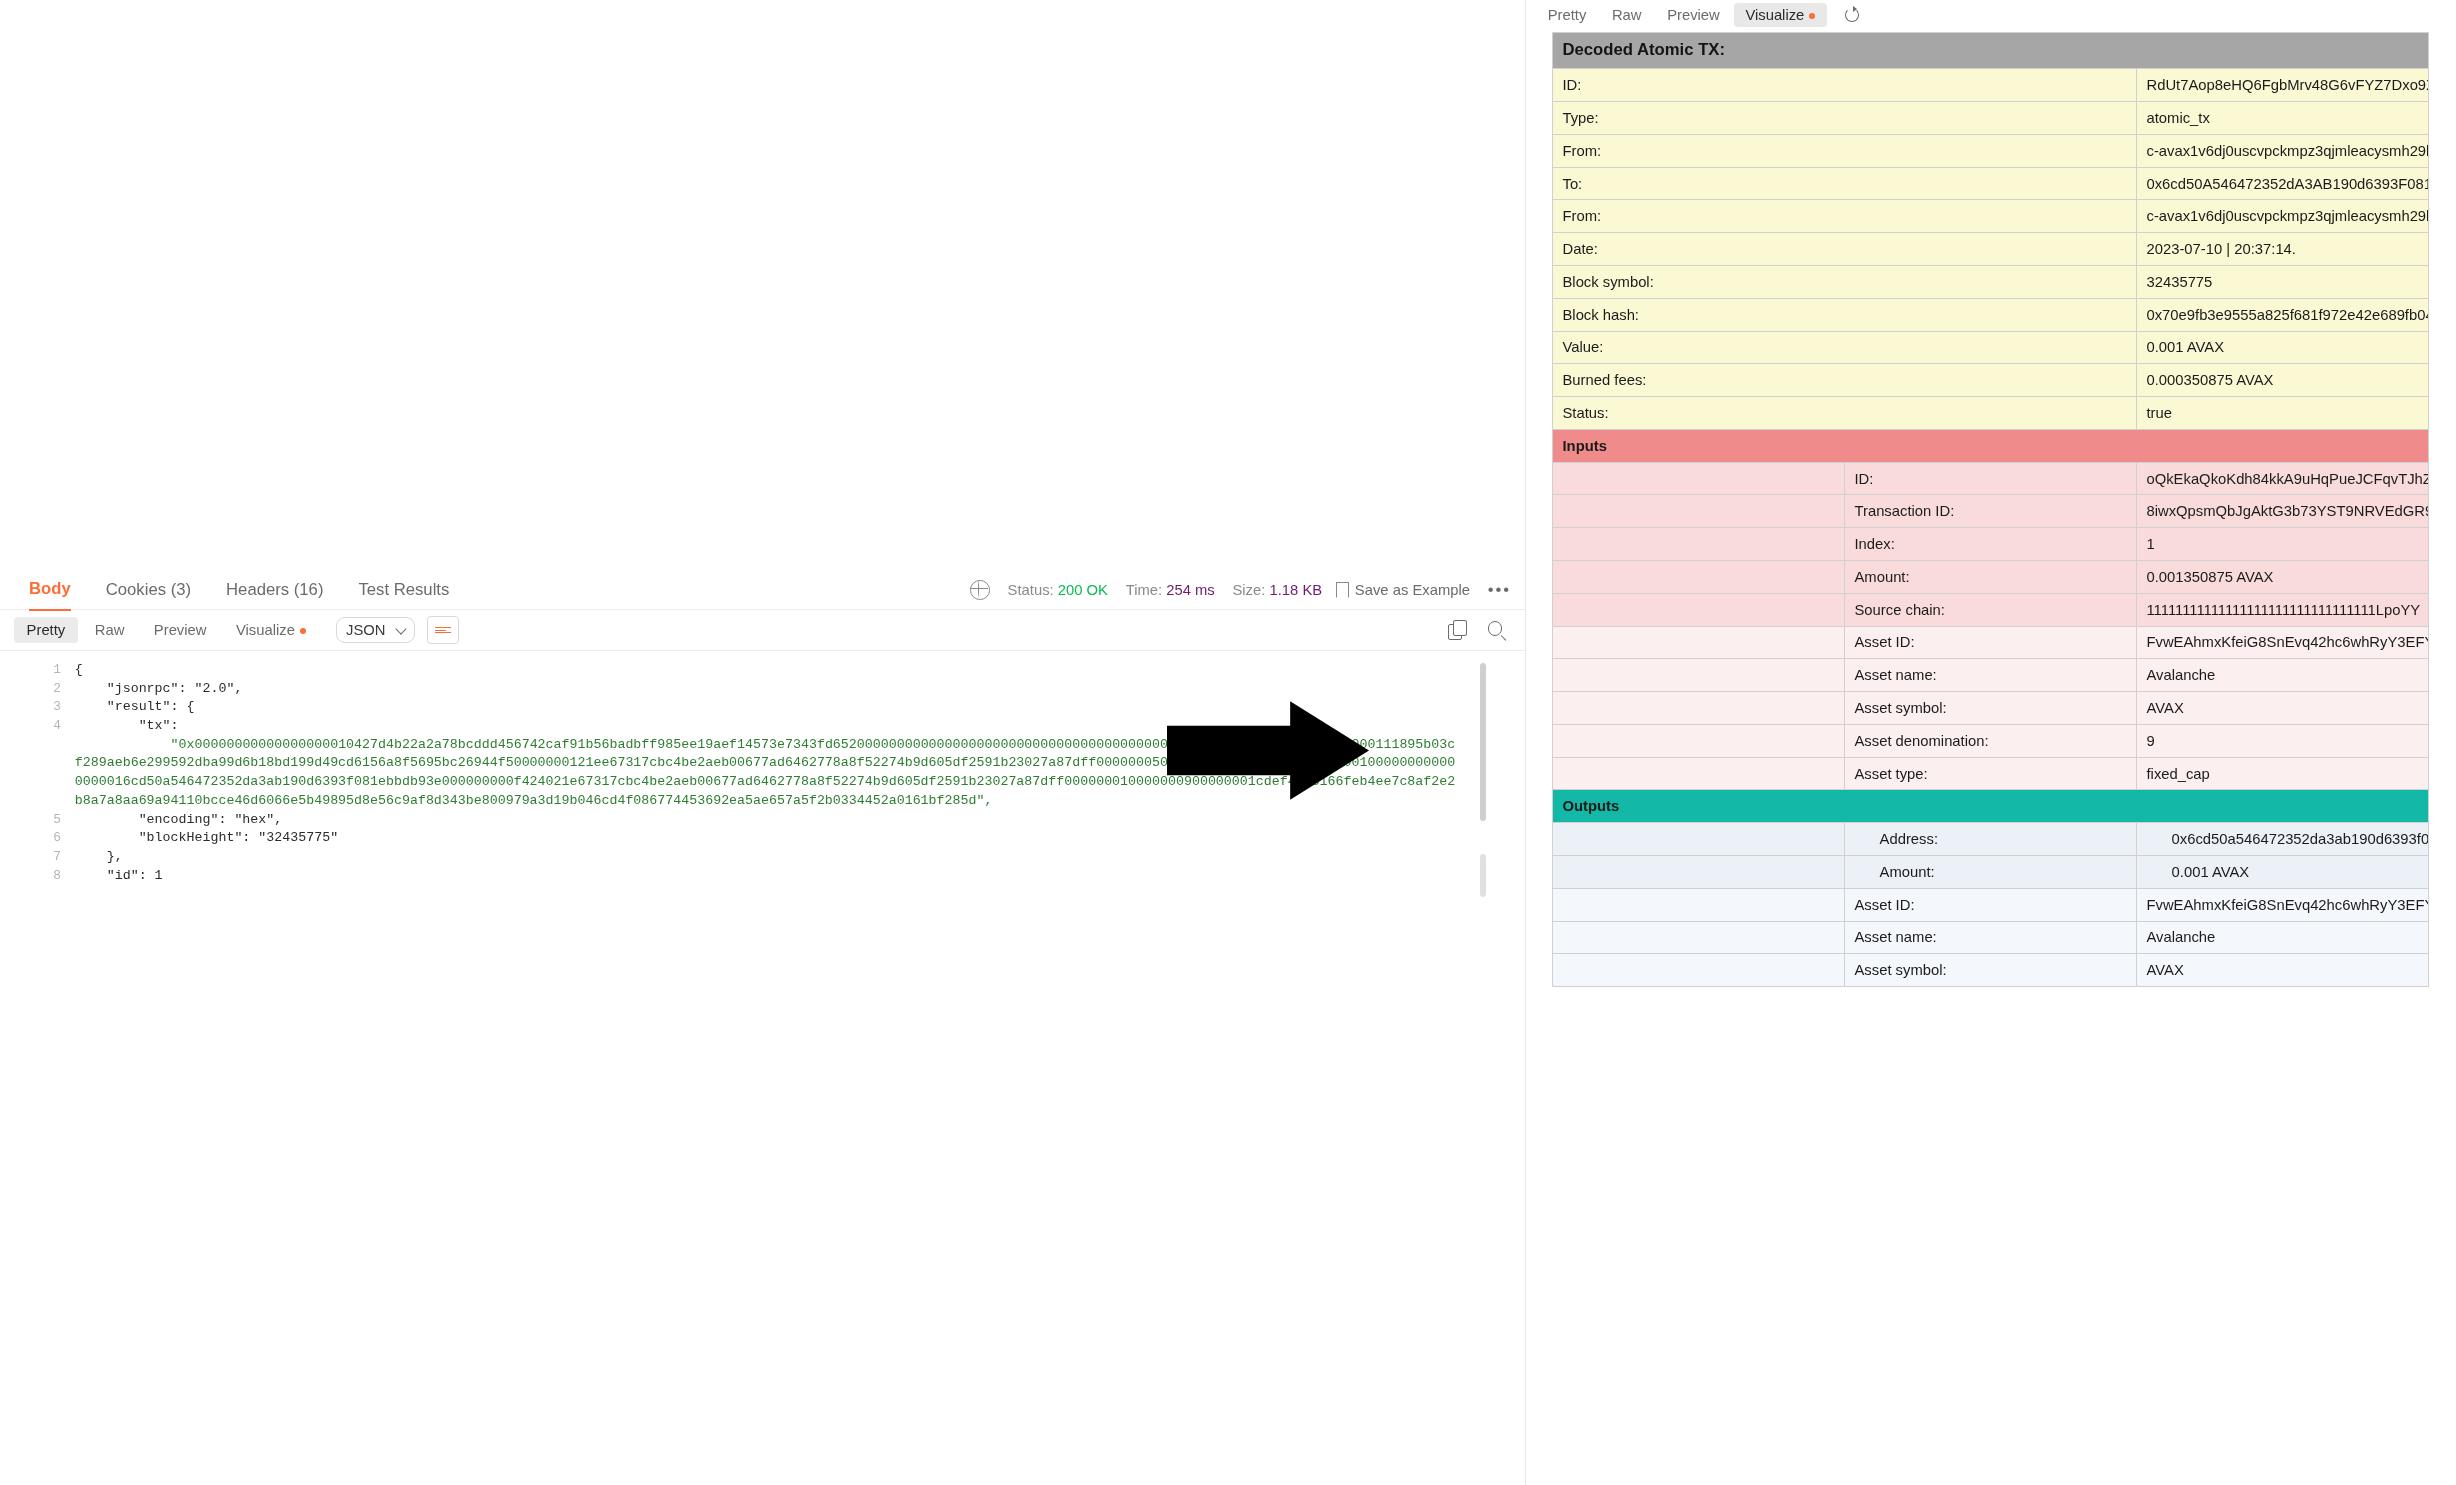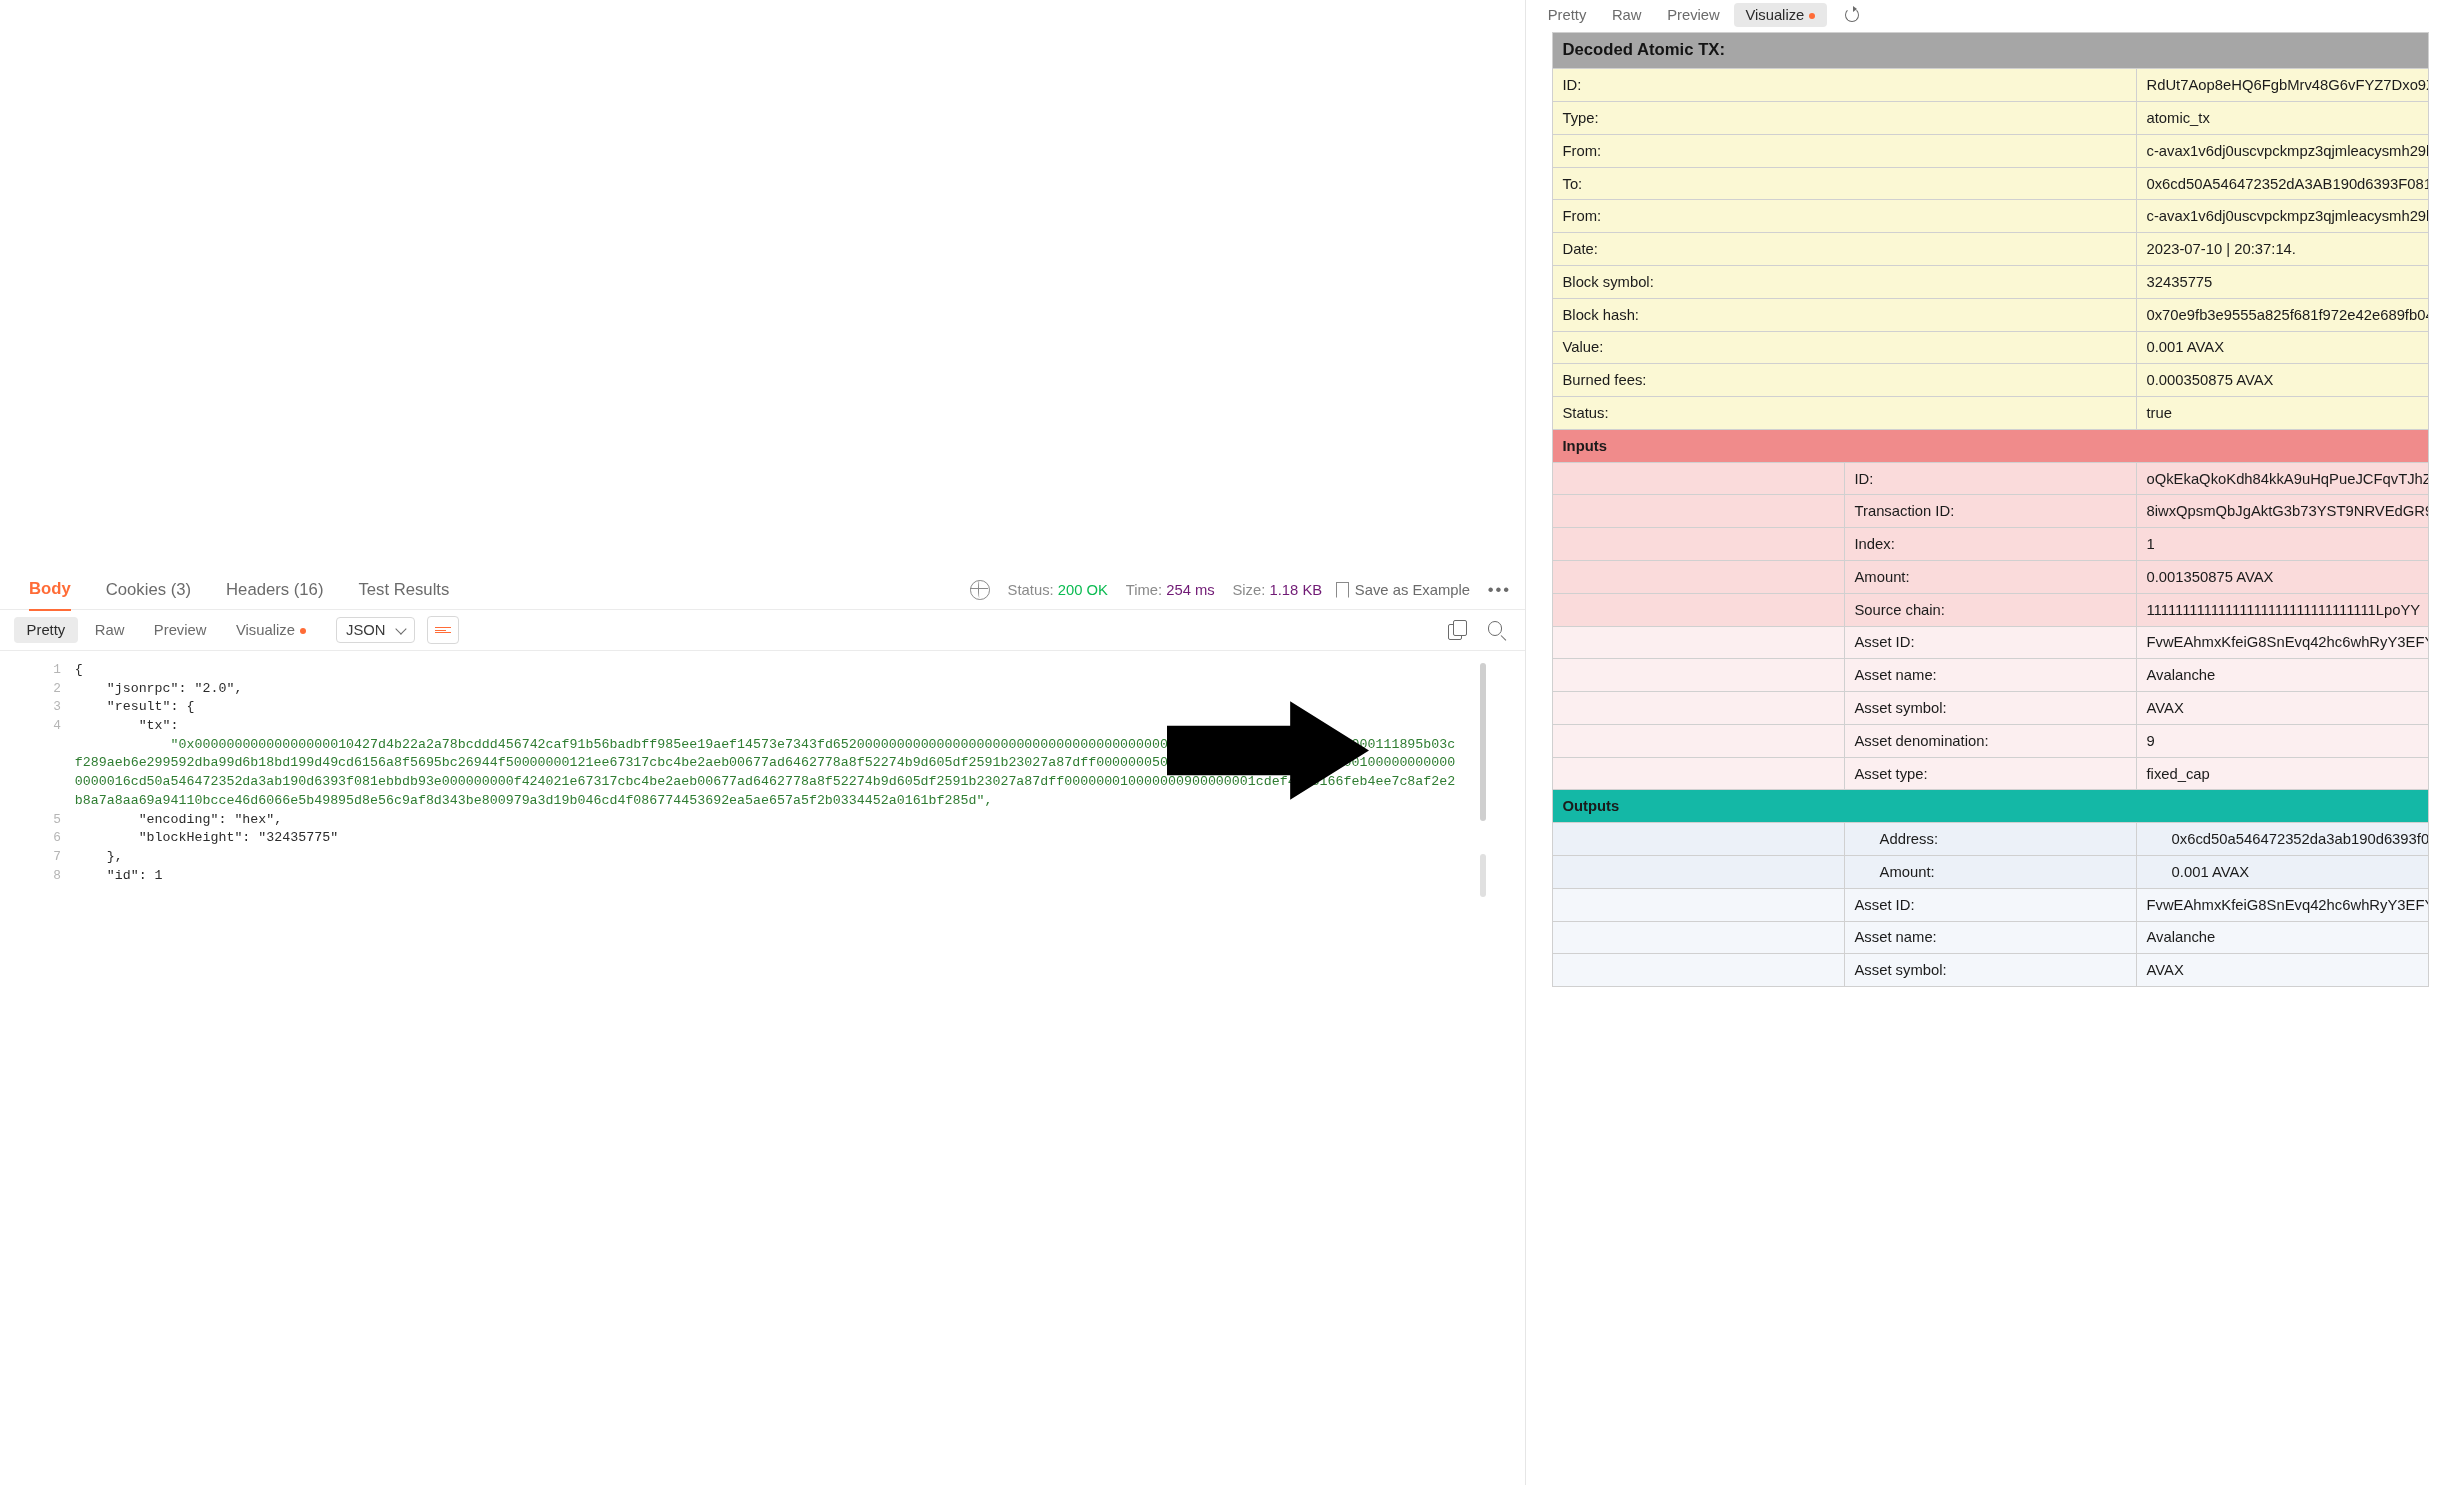--- a/index.html
+++ b/index.html
@@ -147,21 +147,21 @@
     border-radius: 50%;
     margin-left: 4.9px;
     vertical-align: middle;
   }
   .fmt-select {
     display: inline-flex;
     align-items: center;
     font-size: 14.8px;
     color: #3a3a3a;
     border: 1px solid #d8d8d8;
-    border-radius: 4px;
+    border-radius: 9px;
     padding: 3.9px 8.9px;
     margin-left: 13.8px;
     cursor: pointer;
   }
   .chevron {
     display: inline-block;
     width: 6.9px; height: 6.9px;
     border-right: 1.6px solid #6b6b6b;
     border-bottom: 1.6px solid #6b6b6b;
     transform: rotate(45deg);

